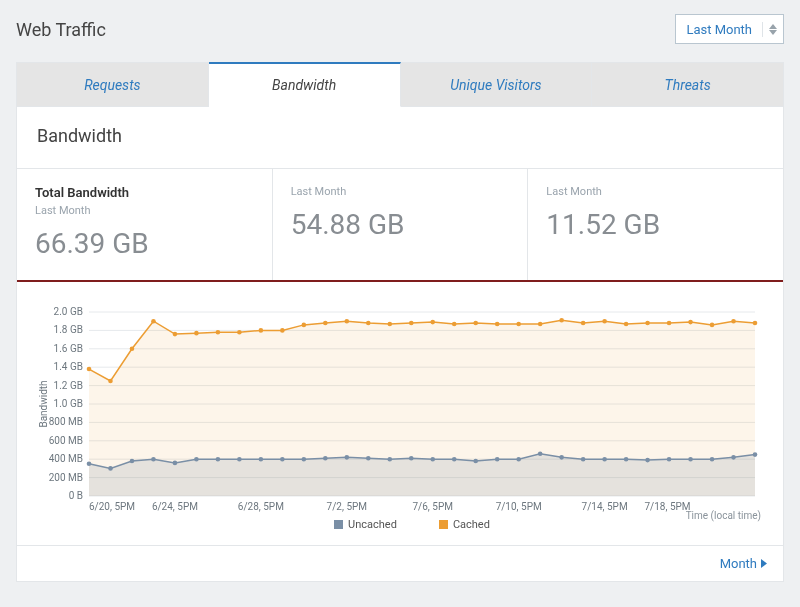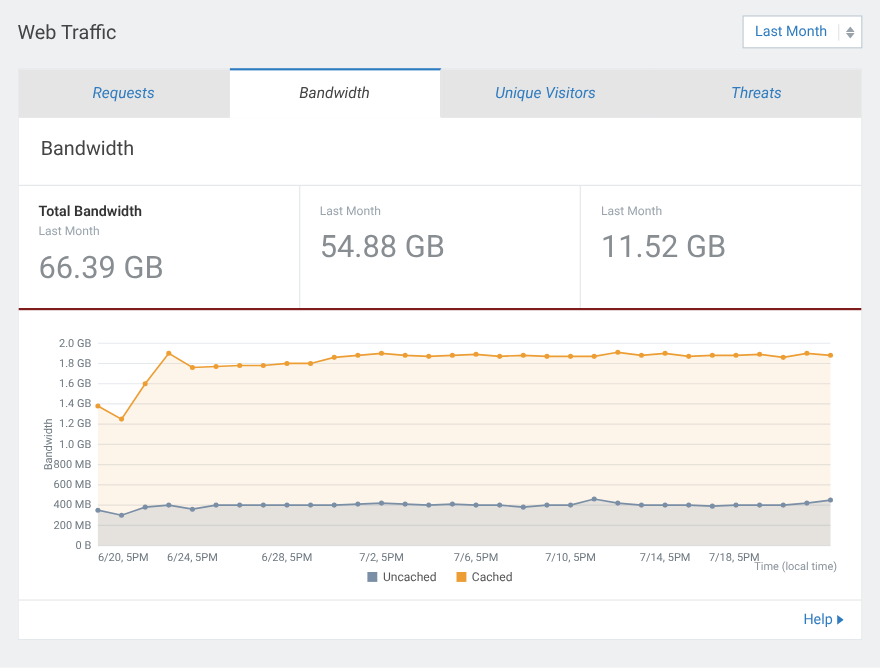--- a/index.html
+++ b/index.html
@@ -130,21 +130,21 @@
 
   .legend {
     display: flex;
     justify-content: center;
     gap: 18px;
     font-size: 11px;
     color: #555;
     padding: 2px 0 8px 0;
     position: relative;
   }
-  .legend-item { display: flex; align-items: center; gap: 5px; }
+  .legend-item { display: flex; align-items: center; gap: 5px; margin-left: 24px; }
   .legend-swatch { width: 9px; height: 9px; display: inline-block; }
   .legend-time {
     position: absolute;
     right: 4px;
     top: -6px;
     font-size: 10px;
     color: #8a939b;
     margin-left: 12px;
   }
 
@@ -327,20 +327,20 @@
         <div class="legend-item">
           <span class="legend-swatch" style="background:#ec9d33"></span>
           <span>Cached</span>
         </div>
         <div class="legend-time">Time (local time)</div>
       </div>
     </div>
 
     <div class="footer">
       <span class="help-link">
-        <span>Help</span>
+        <span>Month</span>
         <svg width="6" height="9" viewBox="0 0 6 9">
             <path d="M0 0 L6 4.5 L0 9 Z" fill="#2f7bbf"></path>
           </svg>
       </span>
     </div>
   </div>
 </div>
 
 </body></html>

